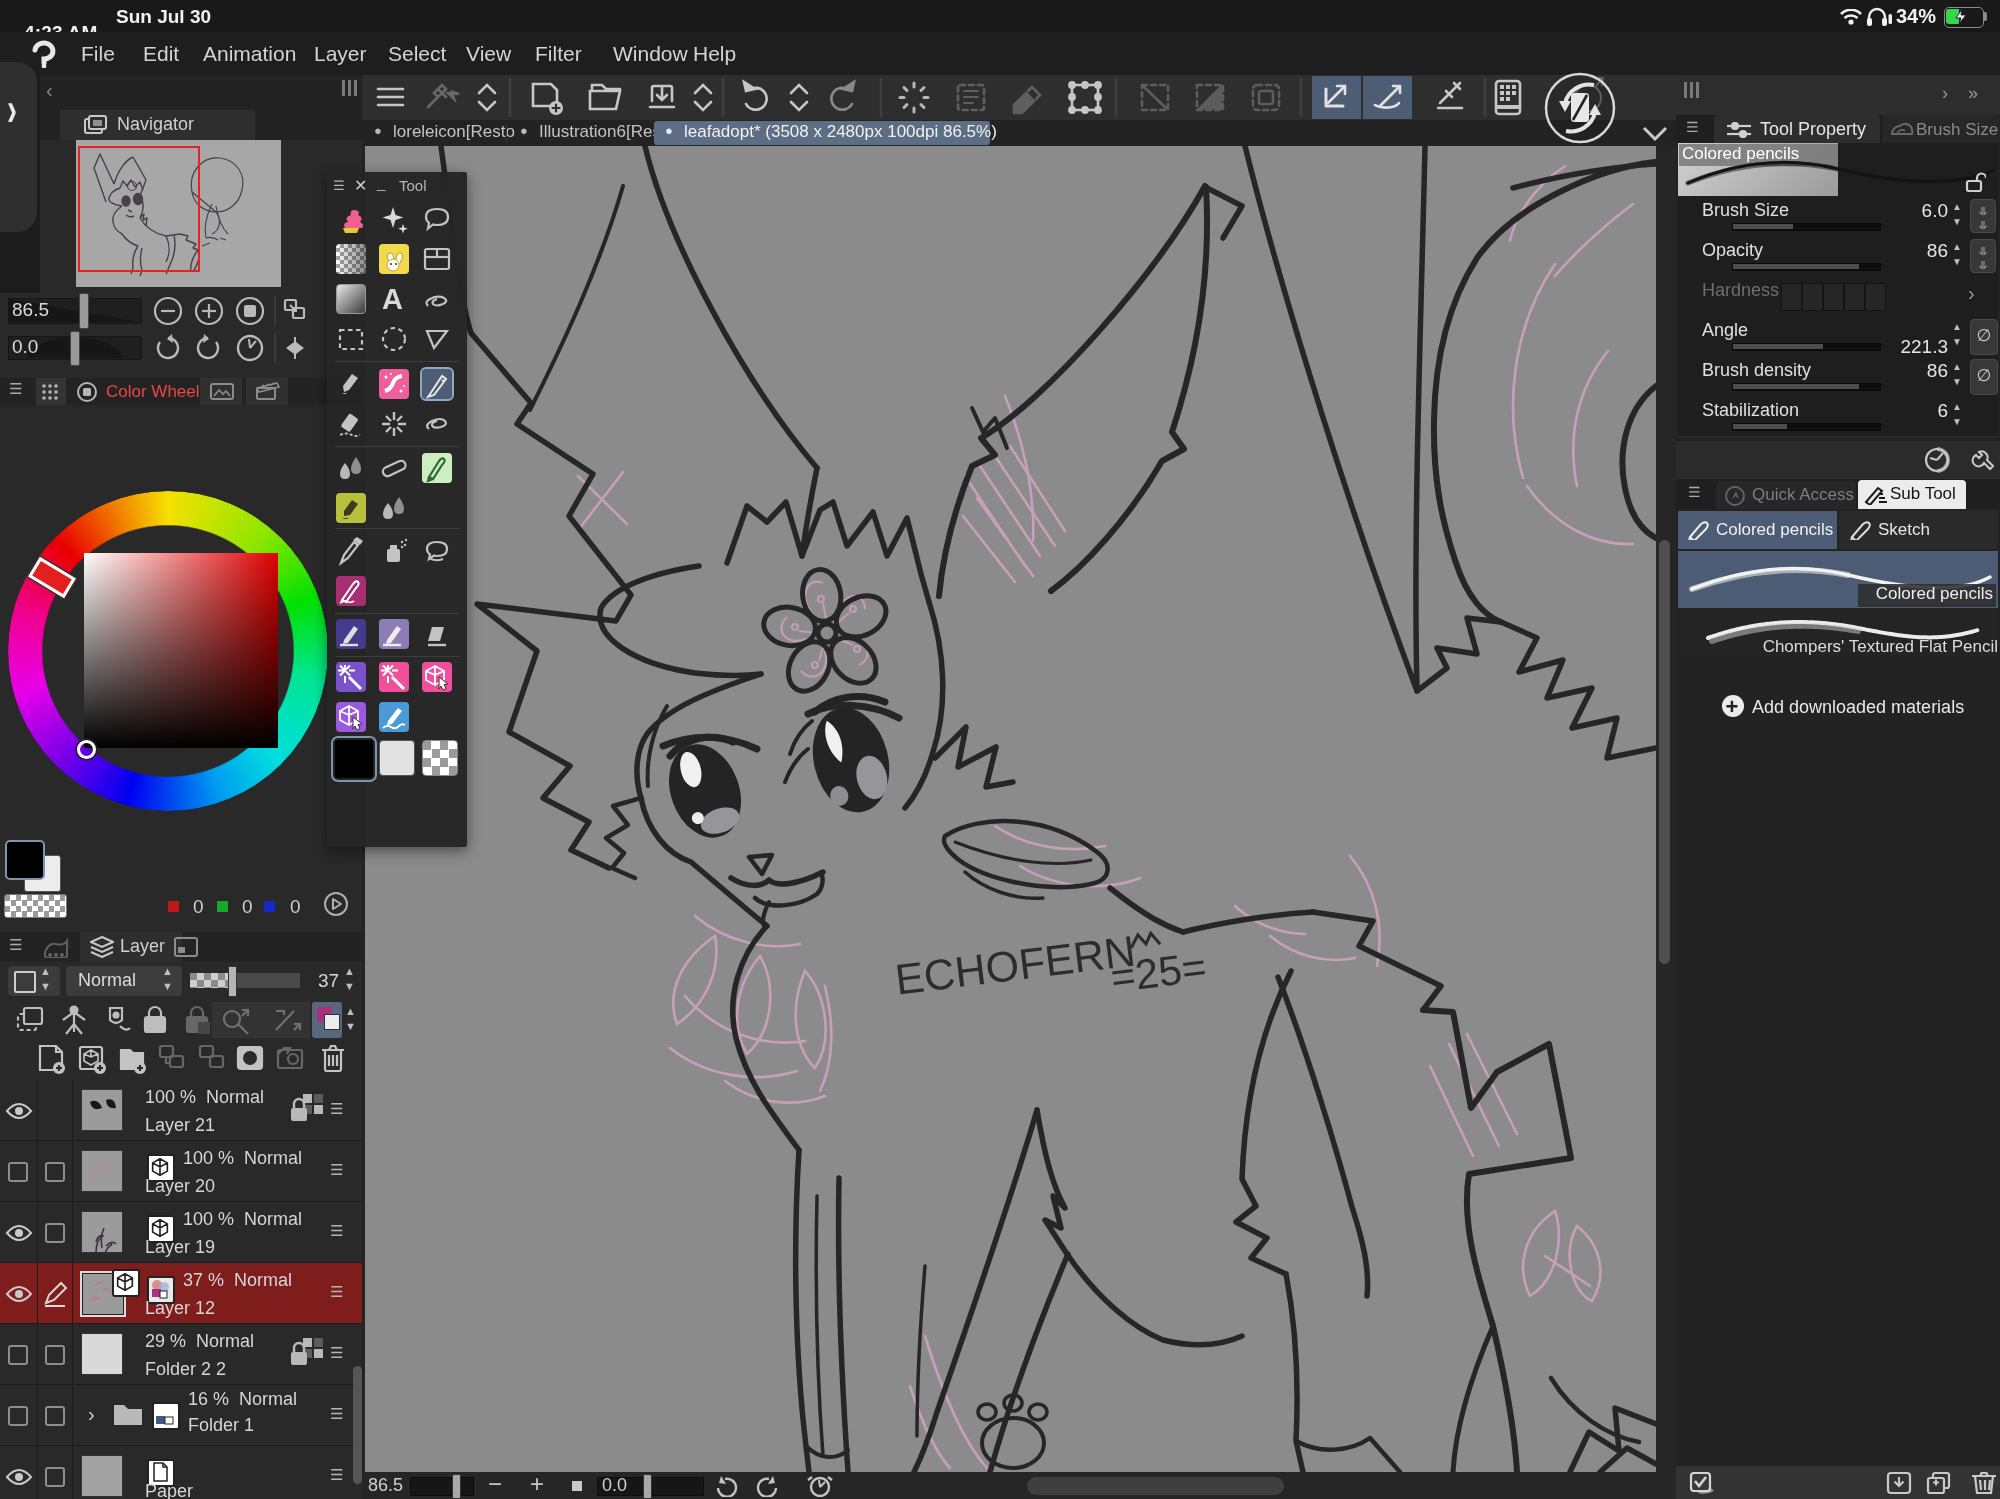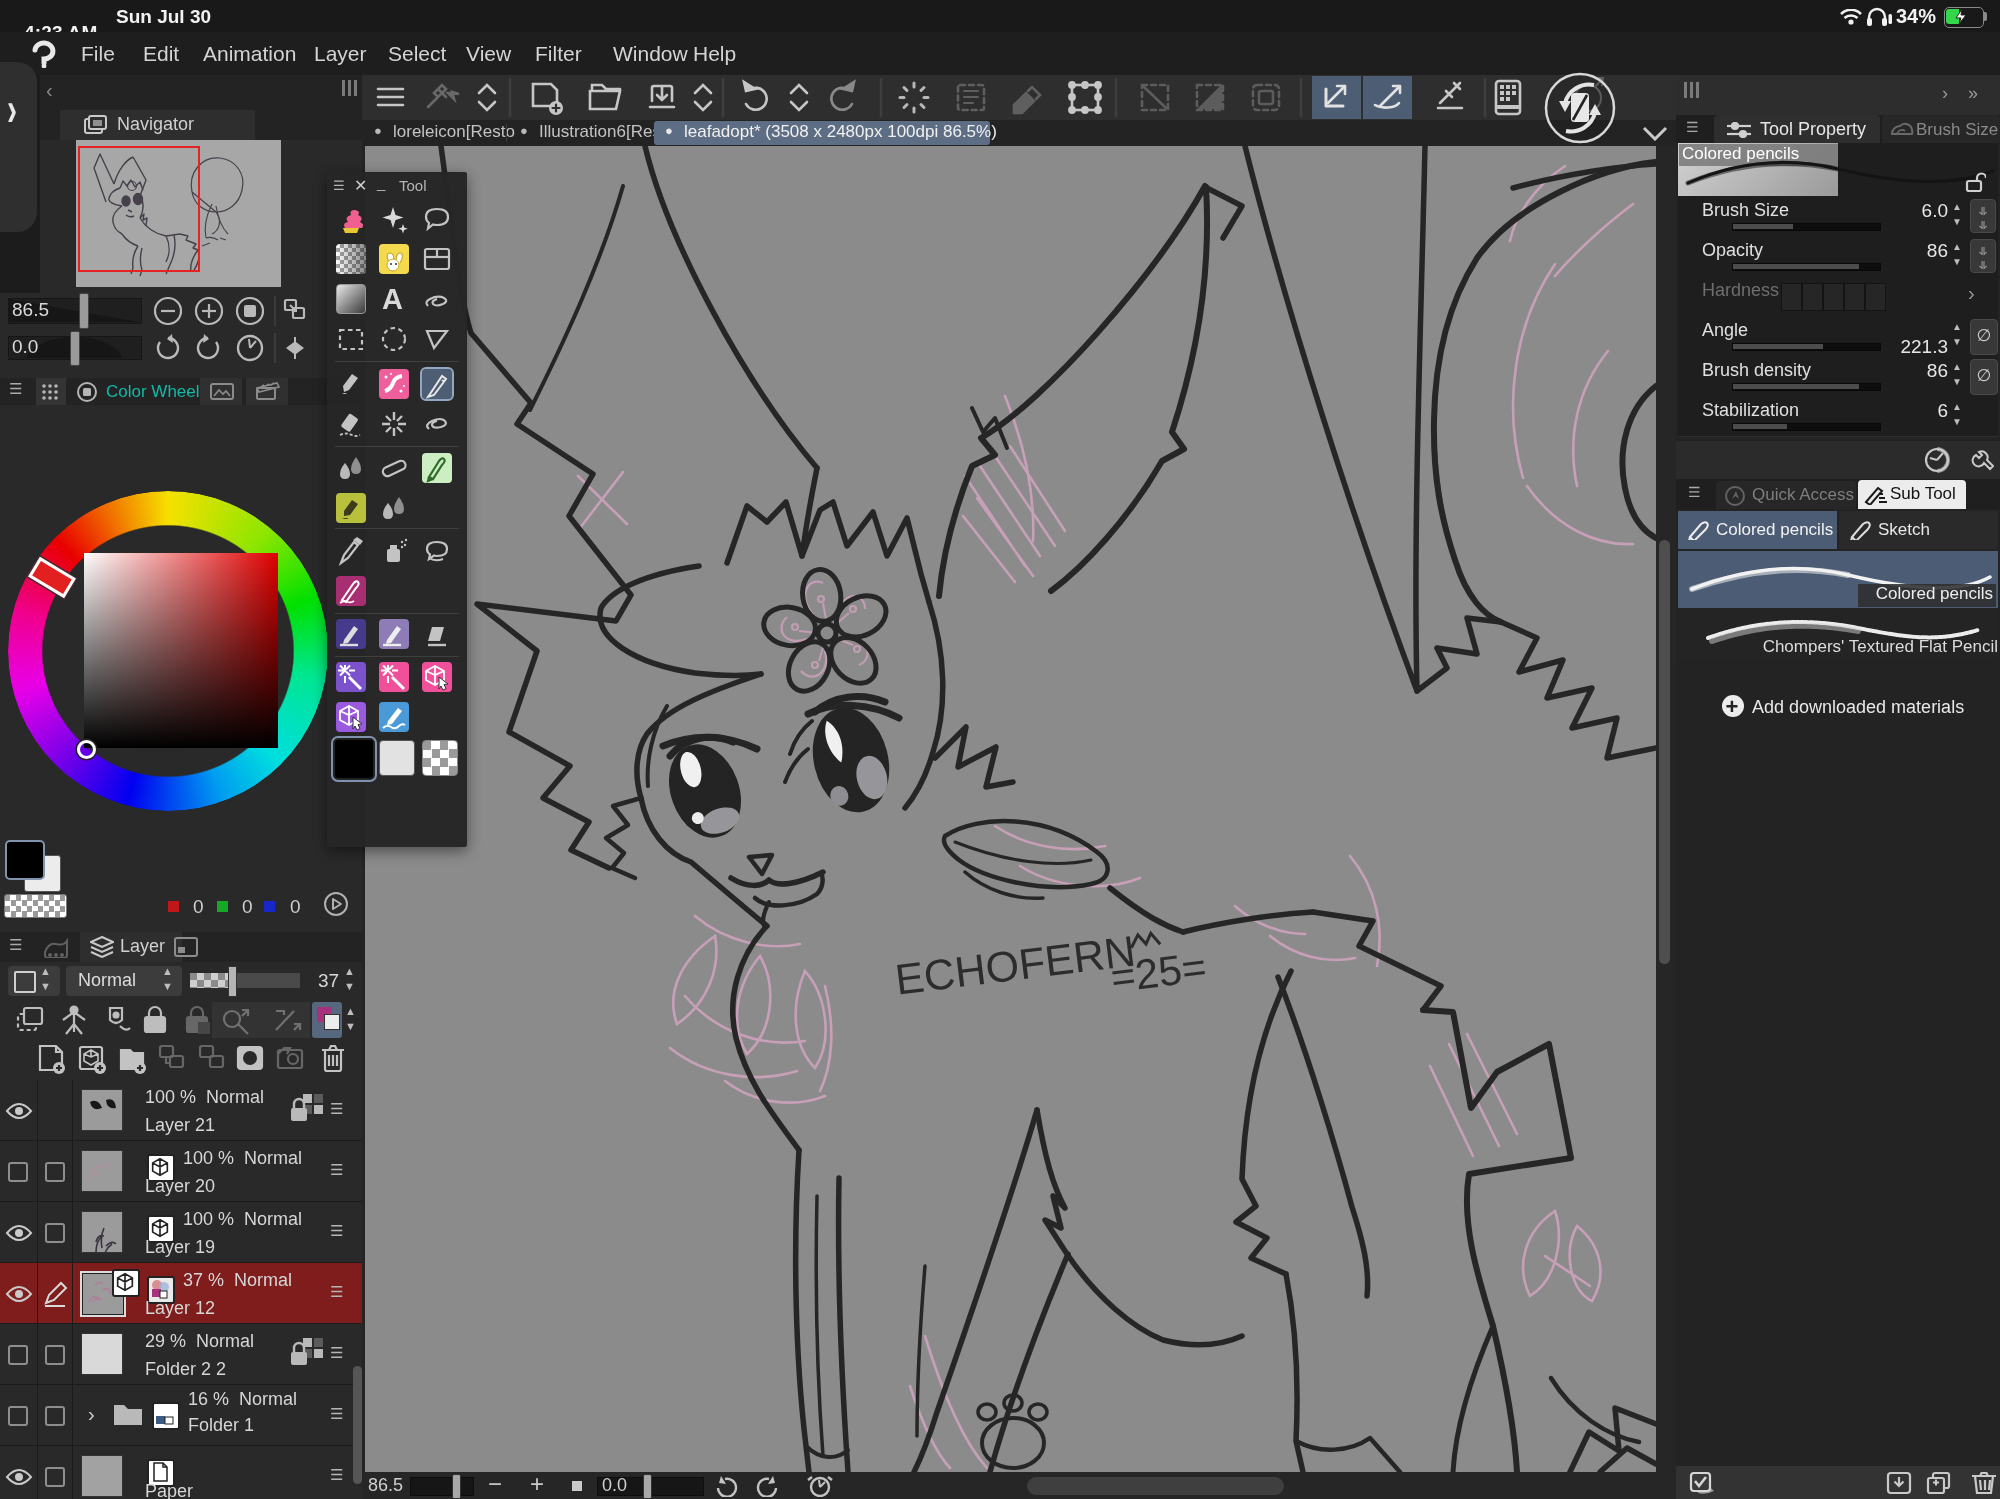--- a/index.html
+++ b/index.html
@@ -463,21 +463,21 @@
           <circle cx="15" cy="9" r="1.8"></circle>
       <circle cx="3" cy="15" r="1.8"></circle>
           <circle cx="9" cy="15" r="1.8"></circle>
           <circle cx="15" cy="15" r="1.8"></circle>
         </g>
     </svg>
     <svg class="abs" style="left:76px;top:3px;" width="22" height="22" viewBox="0 0 22 22">
       <circle cx="11" cy="11" r="9" fill="none" stroke="#b5b5b5" stroke-width="2"></circle>
       <rect x="7" y="7" width="8" height="8" rx="1.5" fill="#b5b5b5"></rect>
     </svg>
-    <div class="abs" style="left:106px;top:4px;font-size:17px;color:#14b8a6;">Color Wheel</div>
+    <div class="abs" style="left:106px;top:4px;font-size:17px;color:#ef4444;">Color Wheel</div>
     <div class="abs" style="left:200px;top:0;width:42px;height:27px;background:#303030;"></div>
     <svg class="abs" style="left:210px;top:5px;" width="24" height="17" viewBox="0 0 24 17">
       <rect x="1" y="1" width="22" height="15" rx="2" fill="none" stroke="#8c8c8c" stroke-width="2"></rect>
       <path d="M4 13 l5 -6 4 4 3 -3 4 5" fill="none" stroke="#8c8c8c" stroke-width="1.6"></path>
     </svg>
     <div class="abs" style="left:246px;top:0;width:42px;height:27px;background:#303030;"></div>
     <svg class="abs" style="left:255px;top:4px;" width="26" height="19" viewBox="0 0 26 19">
       <rect x="2" y="6" width="18" height="11" rx="1.5" fill="none" stroke="#8c8c8c" stroke-width="2"></rect>
       <path d="M2 6 L22 1 l2 4 -20 5z M6 5 l3 -2 M11 4 l3 -2 M16 3 l3 -2" fill="none" stroke="#8c8c8c" stroke-width="1.6"></path>
     </svg>

